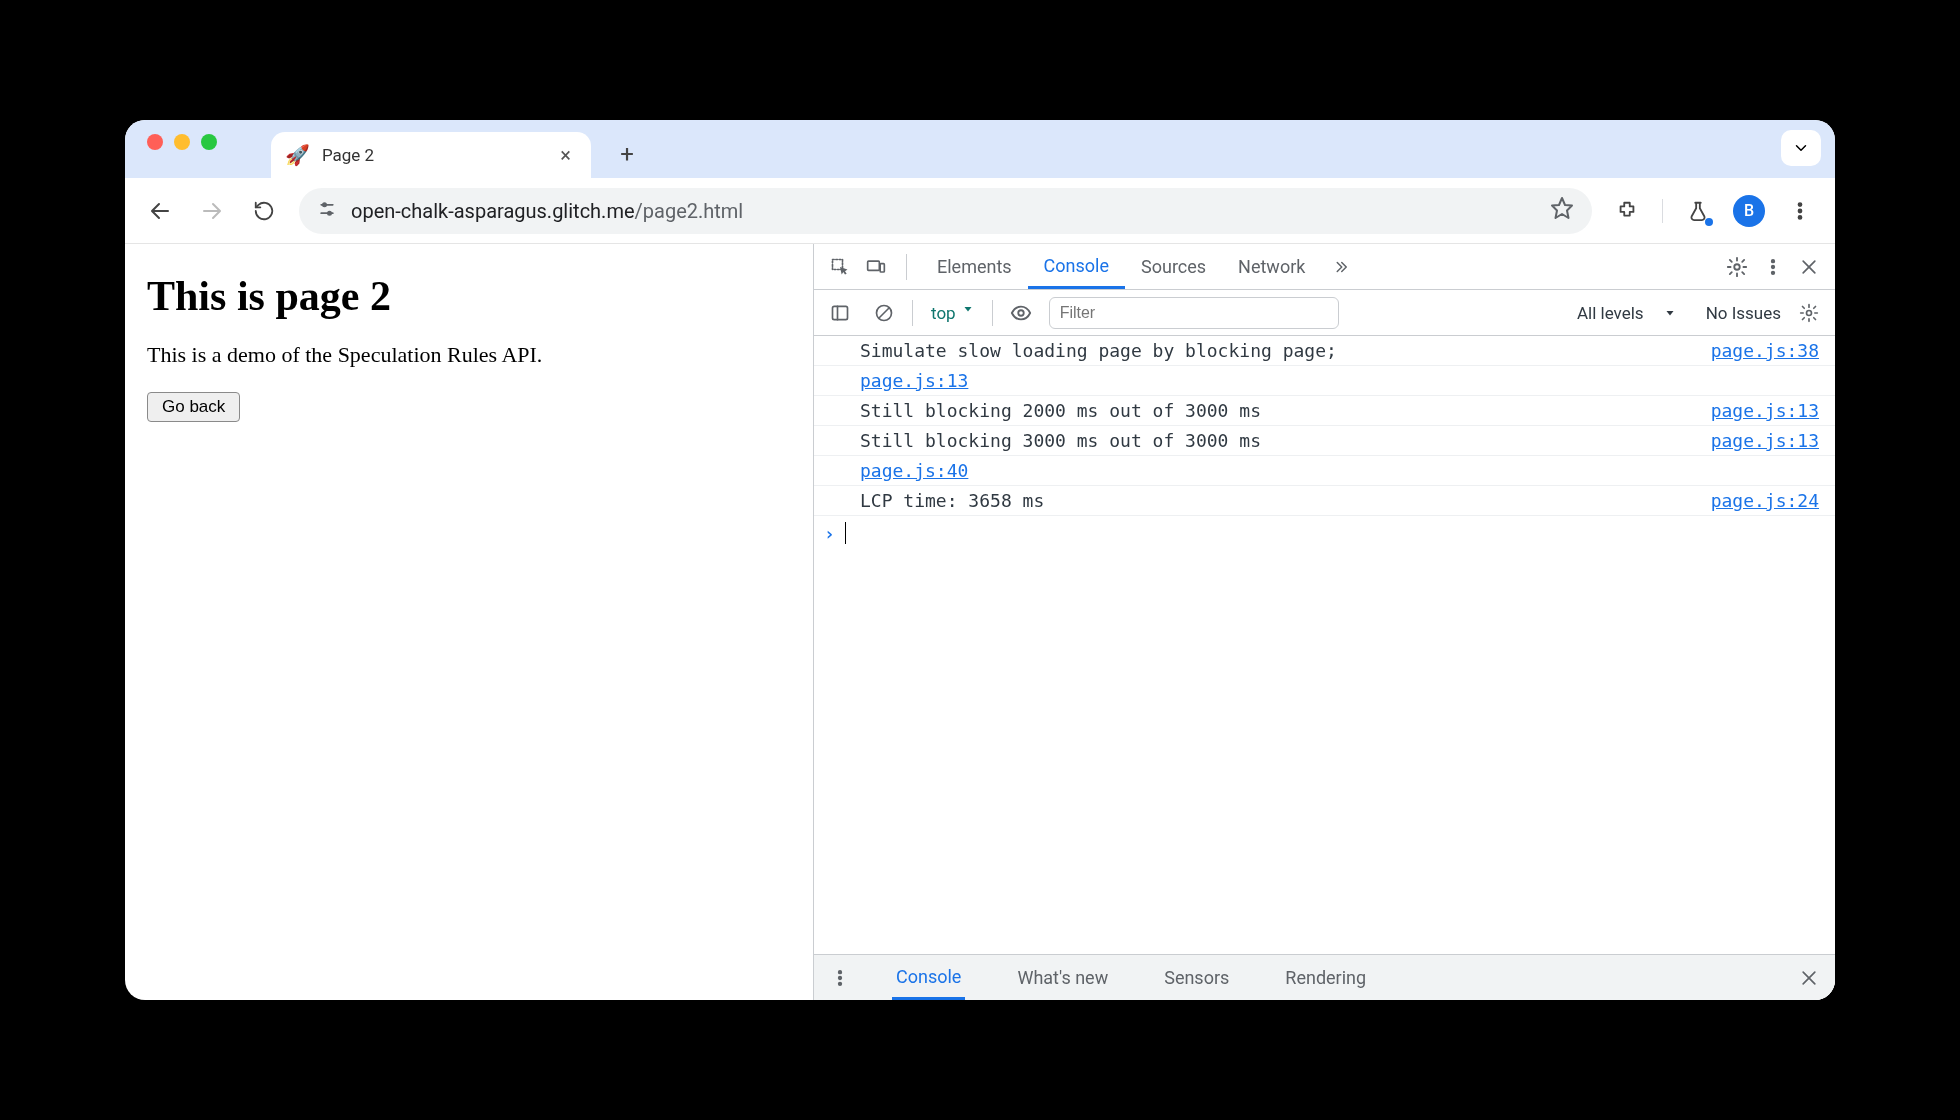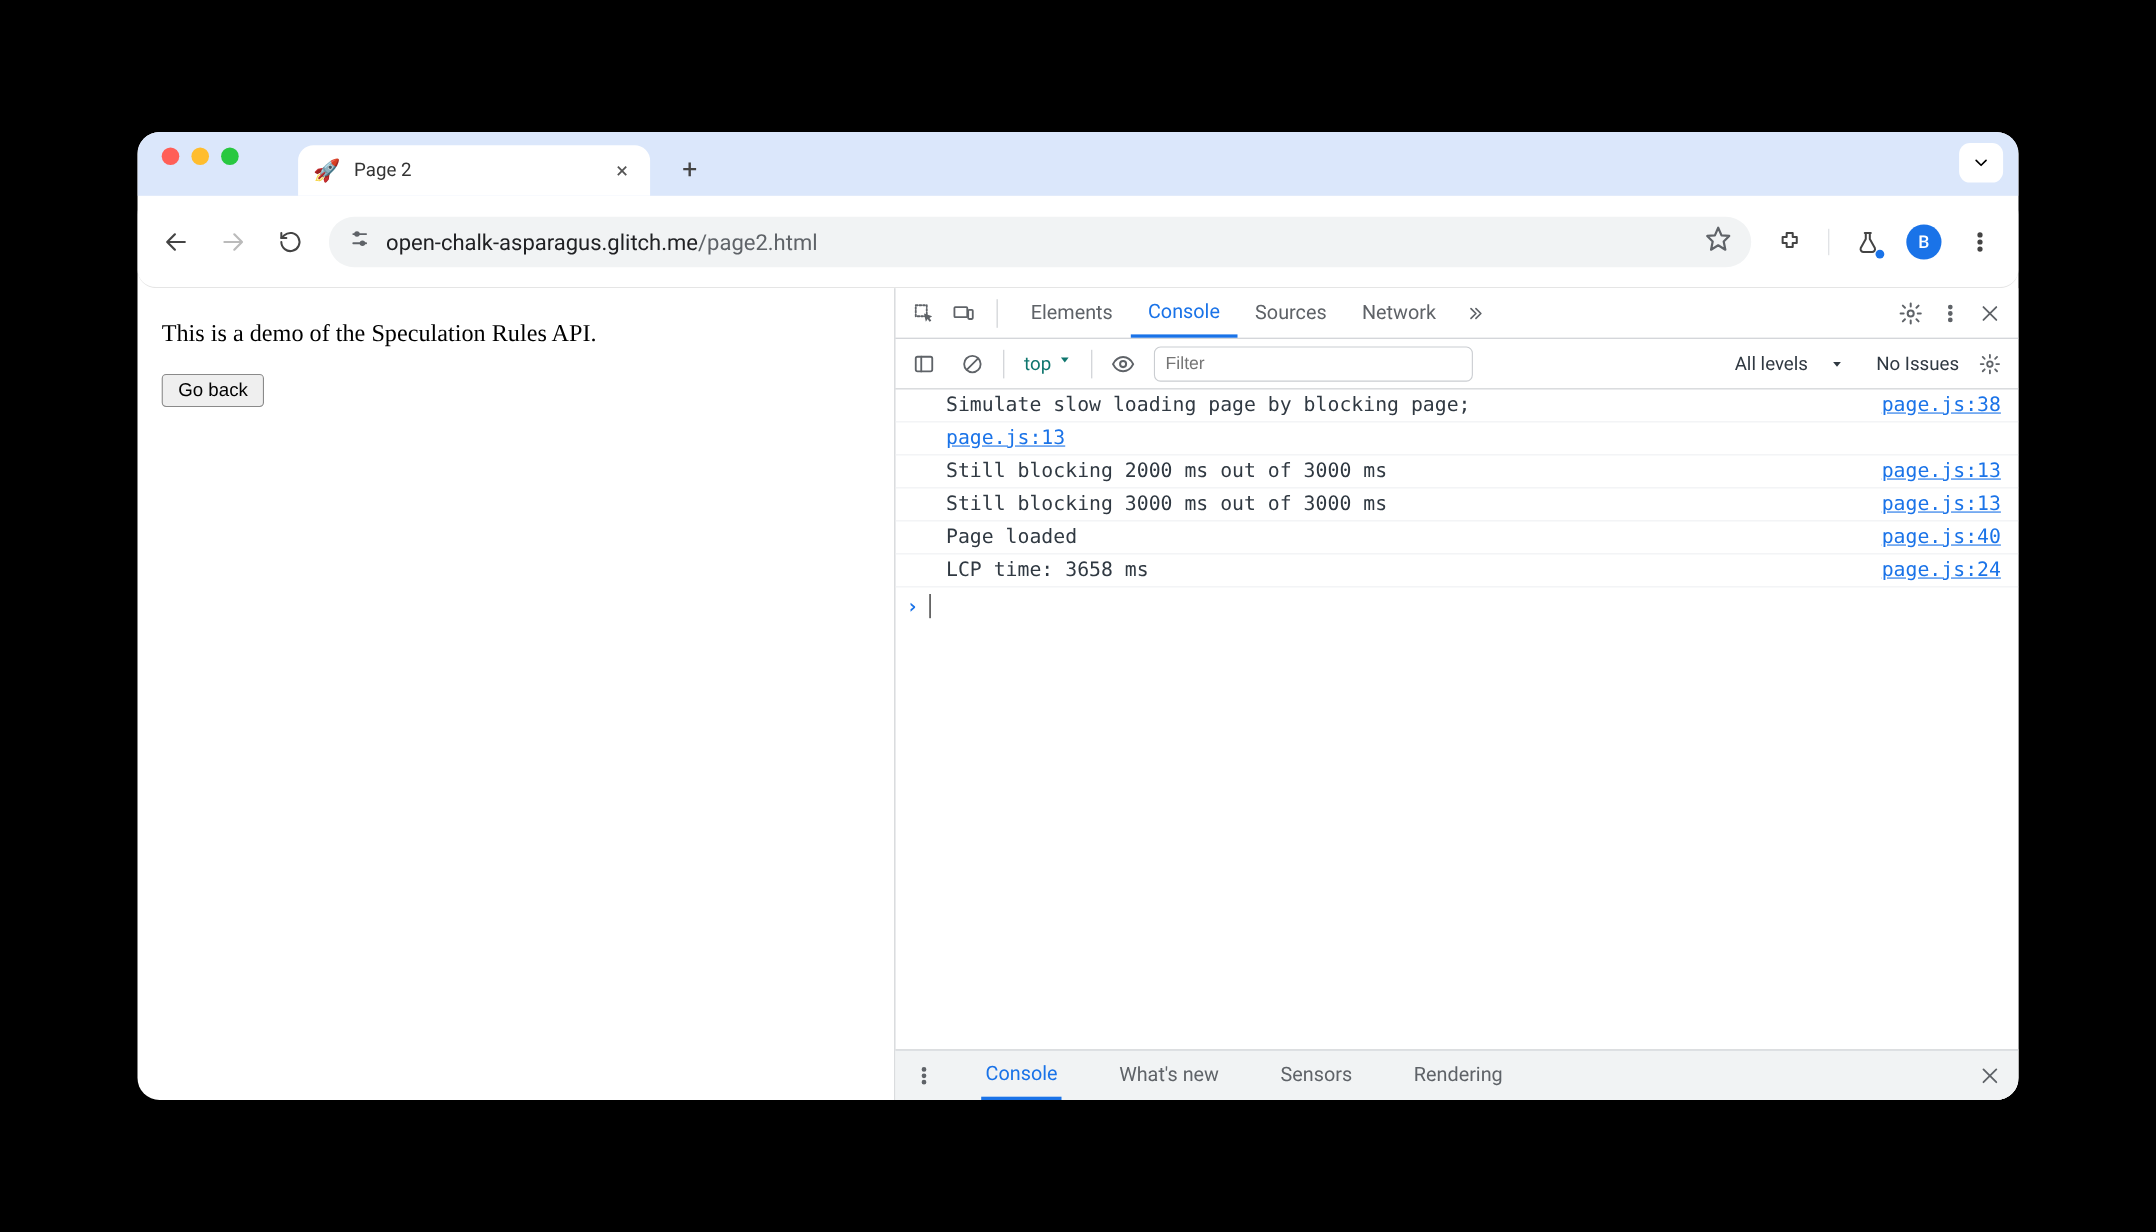--- a/index.html
+++ b/index.html
@@ -48,28 +48,27 @@
     position:relative;
   }
   .tab .favicon { font-size:20px; }
   .tab .title { font-size:17px; color:#333; flex:1;}
   .tab .close-x { font-size:20px; color:#555; padding:2px 6px; cursor:default;}
   .newtab { width:36px; height:36px; display:flex; align-items:center;justify-content:center; font-size:24px; color:#444; margin-left:18px; margin-bottom:6px;}
   .tabstrip-right { position:absolute; right:14px; top:10px; }
   .chev-btn { width:40px;height:36px;background:#fff;border-radius:10px;display:flex;align-items:center;justify-content:center;}
   
   .toolbar {
-    height:84px;
+    height:66px;
     background:#fff;
     border-bottom:1px solid #e5e5e5;
     display:flex;
     align-items:center;
     padding:0 18px;
     gap:18px;
-    border-radius:17px;
   }
   .toolbtn { width:34px;height:34px;display:flex;align-items:center;justify-content:center;color:#444;}
   .toolbtn.disabled{color:#bbb;}
   .omnibox {
     flex:1;
     background:#f1f3f4;
     border-radius:40px;
     height:46px;
     display:flex;
     align-items:center;
@@ -261,20 +260,21 @@
           <circle cx="12" cy="5" r="1.6" fill="currentColor"></circle>
           <circle cx="12" cy="12" r="1.6" fill="currentColor"></circle>
           <circle cx="12" cy="19" r="1.6" fill="currentColor"></circle>
         </svg>
     </div>
   </div>
 
   <div class="content">
 
     <div class="page">
+      <h1>This is page 2</h1>
       <p>This is a demo of the Speculation Rules API.</p>
       <button>Go back</button>
     </div>
 
     <div class="devtools">
 
       <div class="dt-tabs">
         <div class="dt-iconbtn">
           <svg width="20" height="20" viewBox="0 0 24 24">
               <rect x="3" y="3" width="12" height="12" stroke-dasharray="2 2"></rect>
@@ -377,21 +377,20 @@
             </div>
             <div class="logrow">
               <span class="msg">Still blocking 2000 ms out of 3000 ms</span>
               <span class="src">page.js:13</span>
             </div>
             <div class="logrow">
               <span class="msg">Still blocking 3000 ms out of 3000 ms</span>
               <span class="src">page.js:13</span>
             </div>
             <div class="logrow">
-              <span class="msg">Page loaded</span>
               <span class="src">page.js:40</span>
             </div>
             <div class="logrow">
               <span class="msg">LCP time: 3658 ms</span>
               <span class="src">page.js:24</span>
             </div>
           </div>
         <div class="prompt-row">
           <span class="prompt-chev">›</span>
           <span class="caret"></span>

